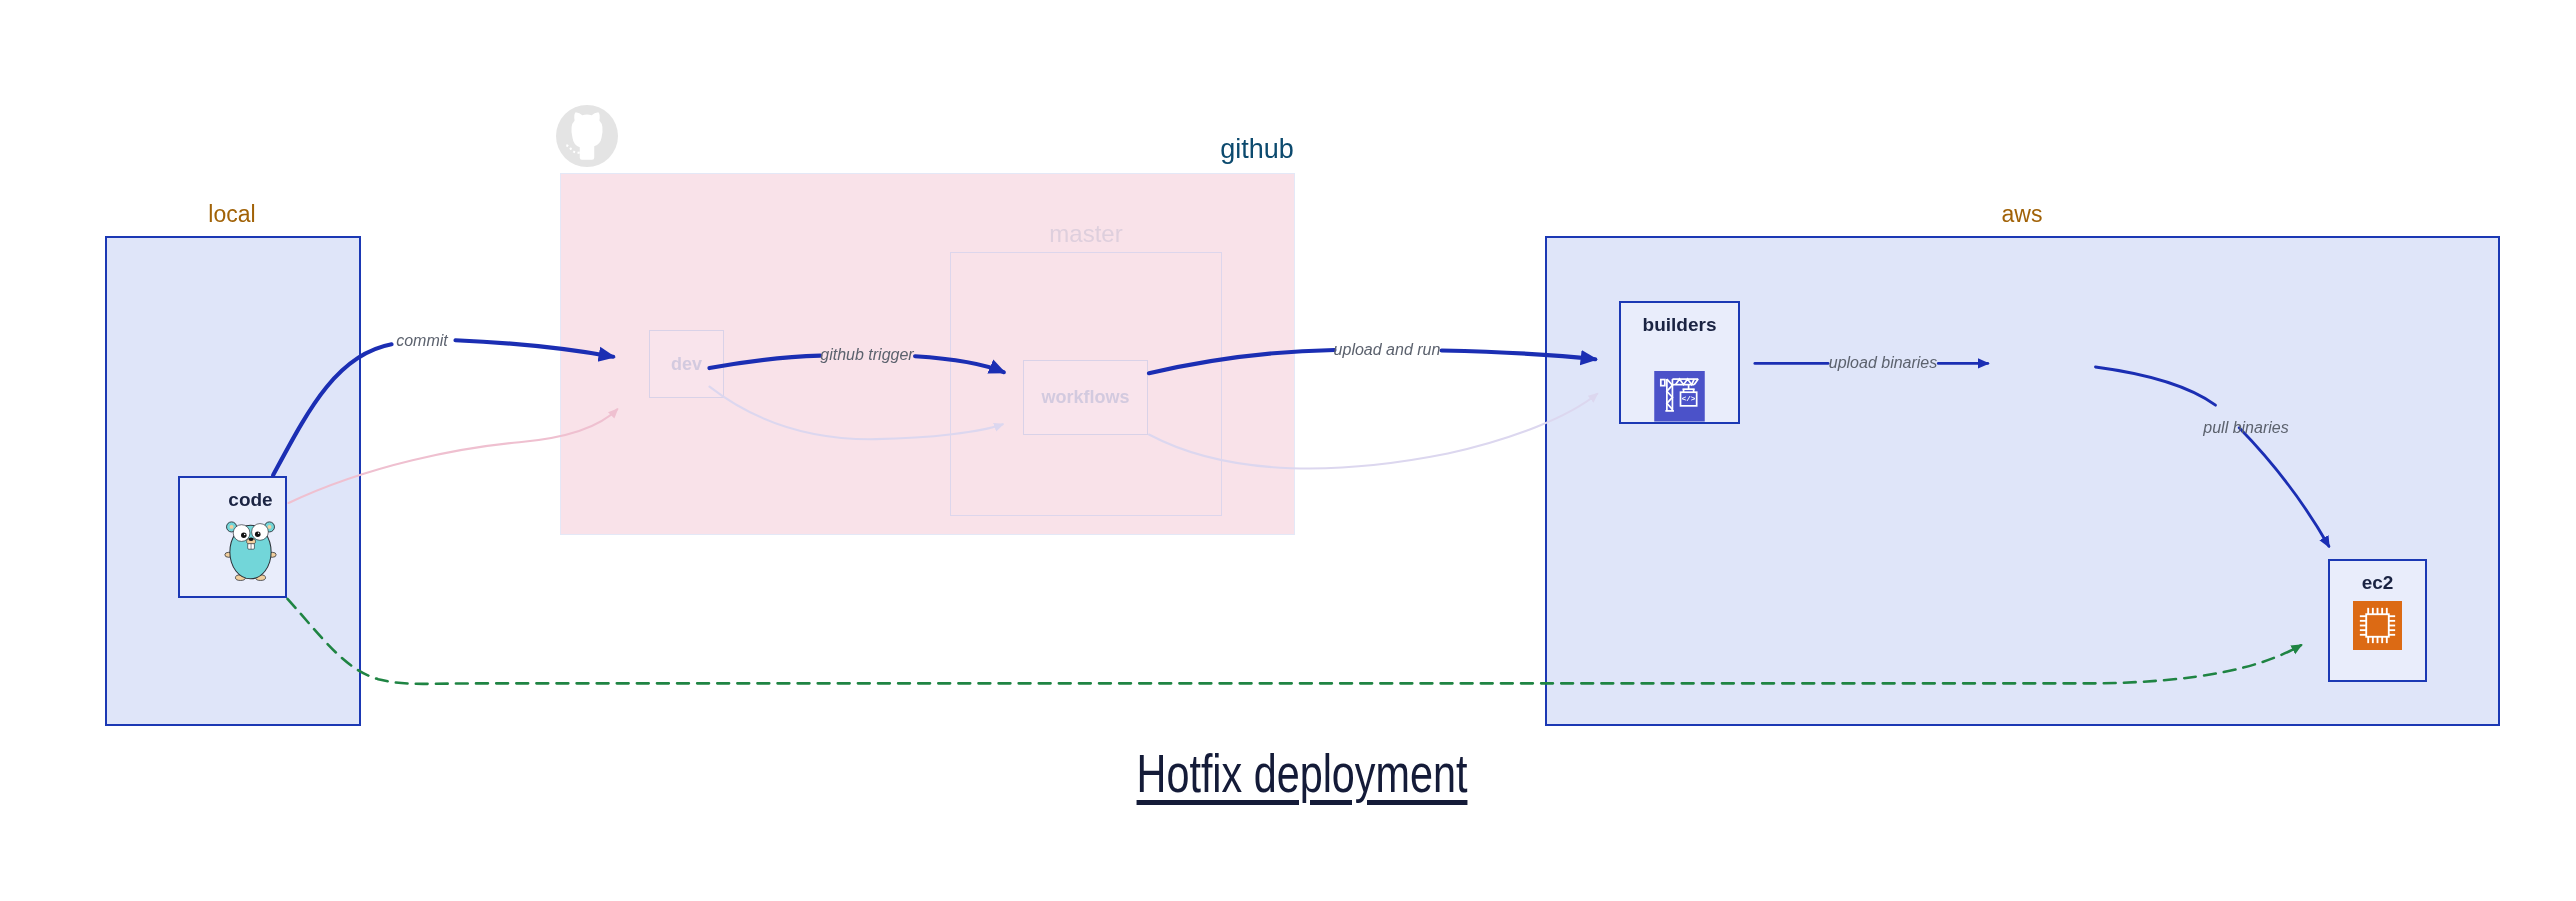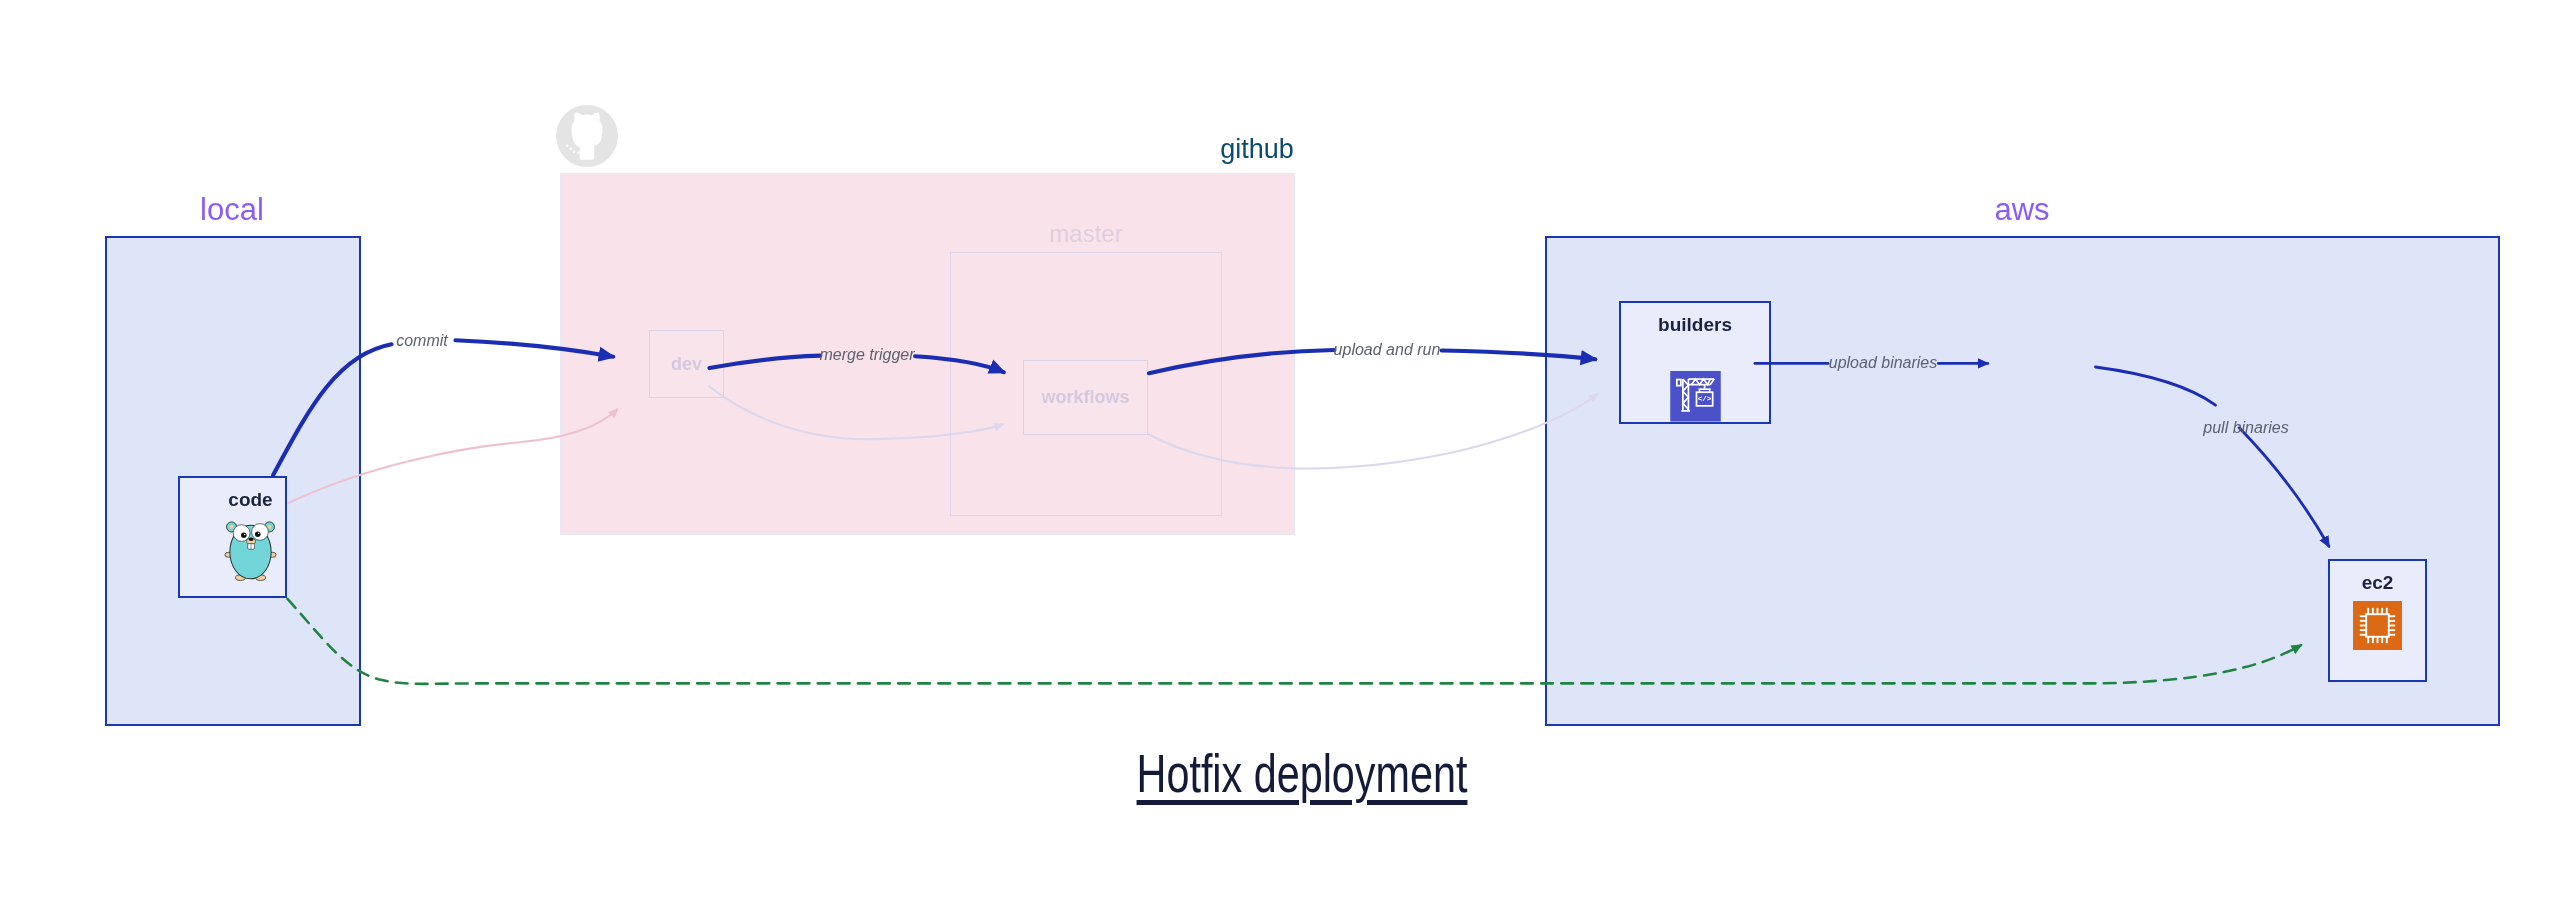--- a/index.html
+++ b/index.html
@@ -3,21 +3,21 @@
 <meta charset="utf-8">
 <style>
   html,body{margin:0;padding:0;background:#ffffff;}
   .canvas{position:relative;width:2604px;height:902px;background:#ffffff;overflow:hidden;
           font-family:"Liberation Sans",sans-serif;}
   .abs{position:absolute;}
   .region{position:absolute;box-sizing:border-box;}
   .region.blue{background:#dfe5f9;border:2.1px solid #1b38b4;}
   .region.pink{background:#f9e2e9;border:1px solid #e4e8f7;}
   .region.faded{background:transparent;border:1.5px solid #ddd6ec;}
-  .region-label{position:absolute;transform:translate(-50%,-100%);font-size:31px;color:#8b5cf6;
+  .region-label{position:absolute;transform:translate(-50%,-100%);font-size:23px;color:#a16207;
                 white-space:nowrap;}
   .ghost-label{position:absolute;transform:translate(-50%,-50%);white-space:nowrap;}
   .node{position:absolute;box-sizing:border-box;background:#e9edfb;border:2.6px solid #1b38b4;
         display:flex;flex-direction:column;align-items:center;}
   .node.faded-node{background:#f9e4ec;border:1.5px solid #d9d2e8;}
   .node-label{font-size:19px;font-weight:bold;color:#1a2342;margin-top:11.3px;}
   .faded-node .node-label{color:#d3cadf;font-size:18px;margin:auto;}
   .node-icon{margin-top:7.2px;}
   .edge-label{position:absolute;transform:translate(-50%,-50%);font-style:italic;font-size:16px;
               color:#5c626e;white-space:nowrap;}
@@ -77,21 +77,21 @@
   </div>
 
   <div class="node faded-node" style="left:633px;top:330px;width:75px;height:68px;margin-left:16px;">
     <div class="node-label">dev</div>
   </div>
 
   <div class="node faded-node" style="left:1023px;top:360px;width:125px;height:75px;">
     <div class="node-label">workflows</div>
   </div>
 
-  <div class="node" style="left:1619px;top:301px;width:152px;height:123px;gap:28px;">
+  <div class="node" style="left:1619px;top:301px;width:121px;height:123px;gap:28px;">
     <div class="node-label">builders</div>
     <svg class="node-icon" width="61" height="61" viewBox="0 0 100 100">
       <rect x="0" y="0" width="100" height="100" fill="#4b52c9"></rect>
       <g stroke="#ffffff" stroke-width="3.4" fill="none">
         <rect x="13" y="17" width="8" height="12"></rect>
         <line x1="25" y1="16" x2="25" y2="79"></line>
           <line x1="36" y1="16" x2="36" y2="79"></line>
         <path d="M25,16 L36,28 L25,40 L36,52 L25,64 L36,76"></path>
         <line x1="22" y1="79" x2="39" y2="79"></line>
         <line x1="36" y1="16" x2="87" y2="16"></line>
@@ -169,21 +169,21 @@
       <path d="M3406,705 L3548,705" stroke="#1b2eb3" stroke-width="5.5"></path>
       <path d="M3762,705 L3858,705" stroke="#1b2eb3" stroke-width="5.5" marker-end="url(#arrBlue)"></path>
       <path d="M4067,712 C4180,727 4256,754 4300,786" stroke="#1b2eb3" stroke-width="5.5"></path>
       <path d="M4346,830 C4420,906 4478,986 4520,1060" stroke="#1b2eb3" stroke-width="5.5" marker-end="url(#arrBlue)"></path>
 
       <path d="M558,1162 C628,1240 668,1298 734,1318 C788,1331 812,1326 940,1326 L4080,1326 C4266,1322 4384,1298 4466,1252" stroke="#1f8443" stroke-width="5" stroke-dasharray="23 16" marker-end="url(#arrGreen)"></path>
     </g>
   </svg>
 
   <div class="edge-label" style="left:422px;top:341px;">commit</div>
-  <div class="edge-label" style="left:867px;top:355px;">merge trigger</div>
+  <div class="edge-label" style="left:867px;top:355px;">github trigger</div>
   <div class="edge-label" style="left:1387px;top:350px;">upload and run</div>
   <div class="edge-label" style="left:1883px;top:363px;">upload binaries</div>
   <div class="edge-label" style="left:2246px;top:416px;margin-top:12px;">pull binaries</div>
 
   <div class="title-wrap">
     <span class="title-text">Hotfix deployment</span>
   </div>
 
 </div>
 

